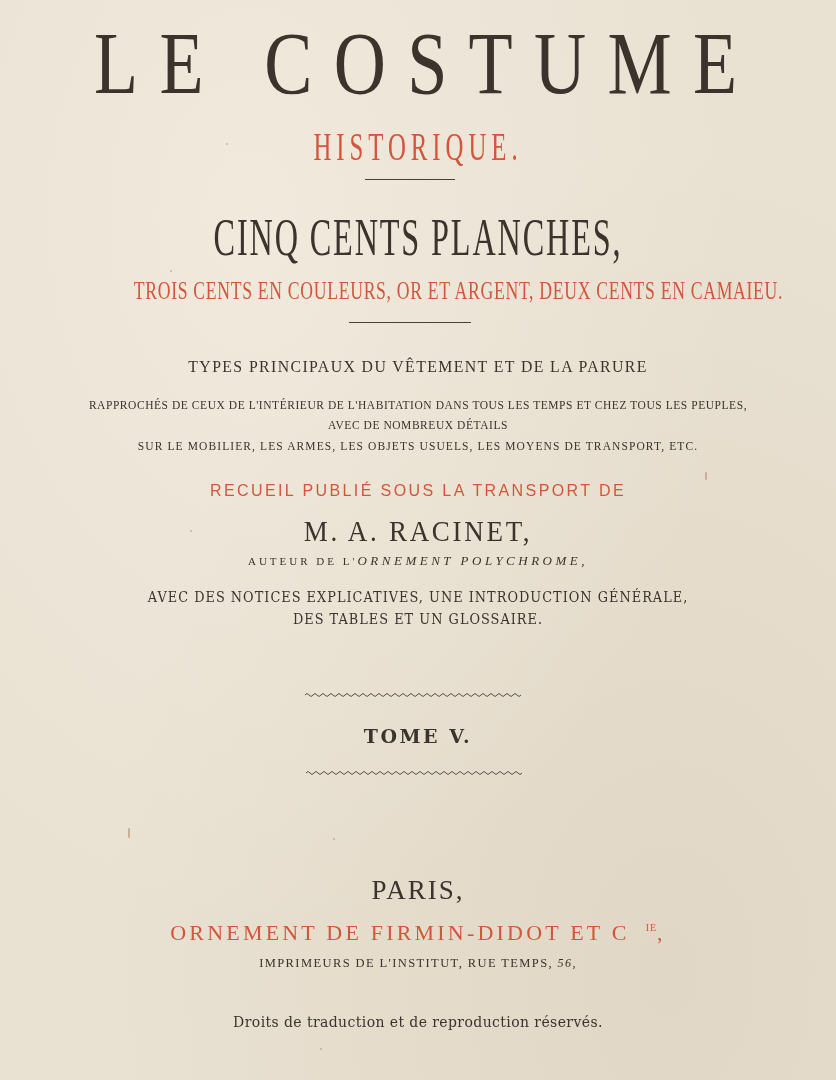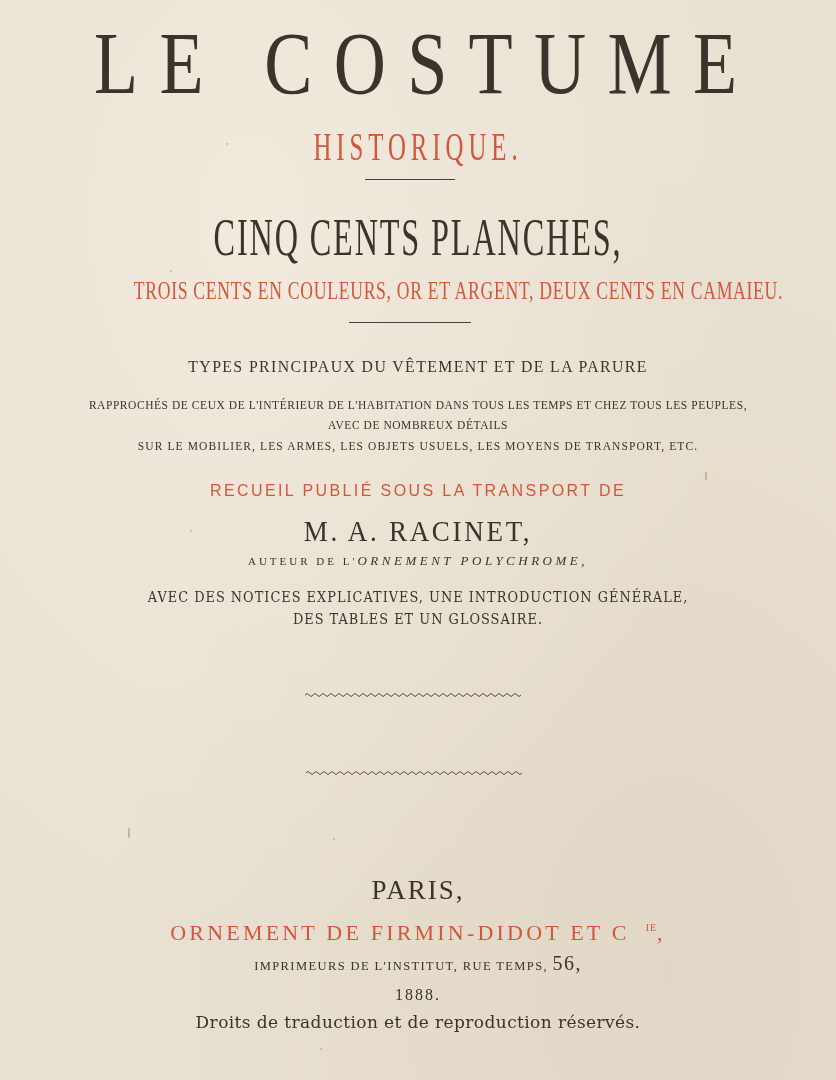--- a/index.html
+++ b/index.html
@@ -167,32 +167,33 @@
     vertical-align: 9px;
     margin-left: 16px;
   }
   .imprimeurs {
     top: 953px;
     font-size: 12.5px;
     line-height: 20px;
     letter-spacing: 1.4px;
   }
   .imprimeurs .num {
-    font-size: 20px;
+    font-size: 12px;
+    font-style: italic;
   }
   .year {
     top: 984px;
     font-size: 16px;
     line-height: 22px;
     letter-spacing: 2px;
   }
   .droits {
     top: 1013px;
     font-family: "DejaVu Serif", "Liberation Serif", serif;
-    font-size: 17px;
+    font-size: 14px;
     line-height: 18px;
     letter-spacing: 0.4px;
   }
 
   .speck {
     position: absolute;
     width: 2px;
     height: 2px;
     border-radius: 50%;
     background: rgba(160,120,80,0.45);
@@ -222,33 +223,33 @@
     <span>AUTEUR DE L'</span><span class="italic">ORNEMENT POLYCHROME,</span>
   </div>
 
   <div class="line ink notices notices-1">AVEC DES NOTICES EXPLICATIVES, UNE INTRODUCTION GÉNÉRALE,</div>
   <div class="line ink notices notices-2">DES TABLES ET UN GLOSSAIRE.</div>
 
   <svg class="wavy wavy-1" viewBox="0 0 218 6" preserveAspectRatio="none">
     <path d="M0 3 Q2 0 4 3 T8 3 T12 3 T16 3 T20 3 T24 3 T28 3 T32 3 T36 3 T40 3 T44 3 T48 3 T52 3 T56 3 T60 3 T64 3 T68 3 T72 3 T76 3 T80 3 T84 3 T88 3 T92 3 T96 3 T100 3 T104 3 T108 3 T112 3 T116 3 T120 3 T124 3 T128 3 T132 3 T136 3 T140 3 T144 3 T148 3 T152 3 T156 3 T160 3 T164 3 T168 3 T172 3 T176 3 T180 3 T184 3 T188 3 T192 3 T196 3 T200 3 T204 3 T208 3 T212 3 T216 3" fill="none" stroke="#5a4e44" stroke-width="1"></path>
   </svg>
 
+  <div class="line ink tome">TOME V.</div>
 
   <svg class="wavy wavy-2" viewBox="0 0 218 6" preserveAspectRatio="none">
     <path d="M0 3 Q2 0 4 3 T8 3 T12 3 T16 3 T20 3 T24 3 T28 3 T32 3 T36 3 T40 3 T44 3 T48 3 T52 3 T56 3 T60 3 T64 3 T68 3 T72 3 T76 3 T80 3 T84 3 T88 3 T92 3 T96 3 T100 3 T104 3 T108 3 T112 3 T116 3 T120 3 T124 3 T128 3 T132 3 T136 3 T140 3 T144 3 T148 3 T152 3 T156 3 T160 3 T164 3 T168 3 T172 3 T176 3 T180 3 T184 3 T188 3 T192 3 T196 3 T200 3 T204 3 T208 3 T212 3 T216 3" fill="none" stroke="#5a4e44" stroke-width="1"></path>
   </svg>
 
   <div class="line ink paris">PARIS,</div>
   <div class="line red librairie">
     <span>ORNEMENT DE FIRMIN-DIDOT ET C</span><sup>IE</sup><span>,</span>
   </div>
   <div class="line ink imprimeurs">
     <span>IMPRIMEURS DE L'INSTITUT, RUE TEMPS,</span> <span class="num">56,</span>
   </div>
-  <div class="line ink year">1888.</div>
   <div class="line ink droits">Droits de traduction et de reproduction réservés.</div>
 
   <div class="speck" style="top:143px;left:226px;"></div>
   <div class="speck" style="top:270px;left:170px;"></div>
   <div class="speck" style="top:472px;left:705px;width:2px;height:8px;border-radius:1px;"></div>
   <div class="speck" style="top:530px;left:190px;"></div>
   <div class="speck" style="top:838px;left:333px;"></div>
   <div class="speck" style="top:1048px;left:320px;"></div>
   <div class="speck" style="top:828px;left:128px;width:2px;height:10px;border-radius:1px;"></div>
 </div>

